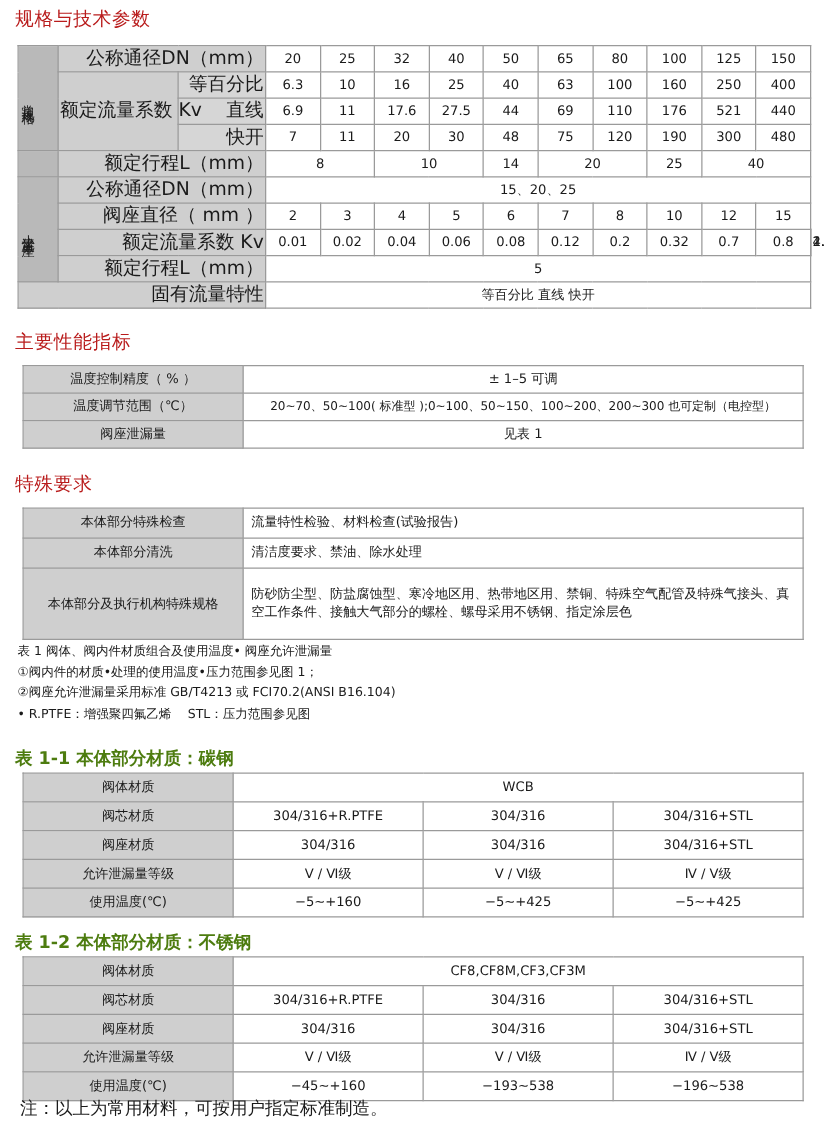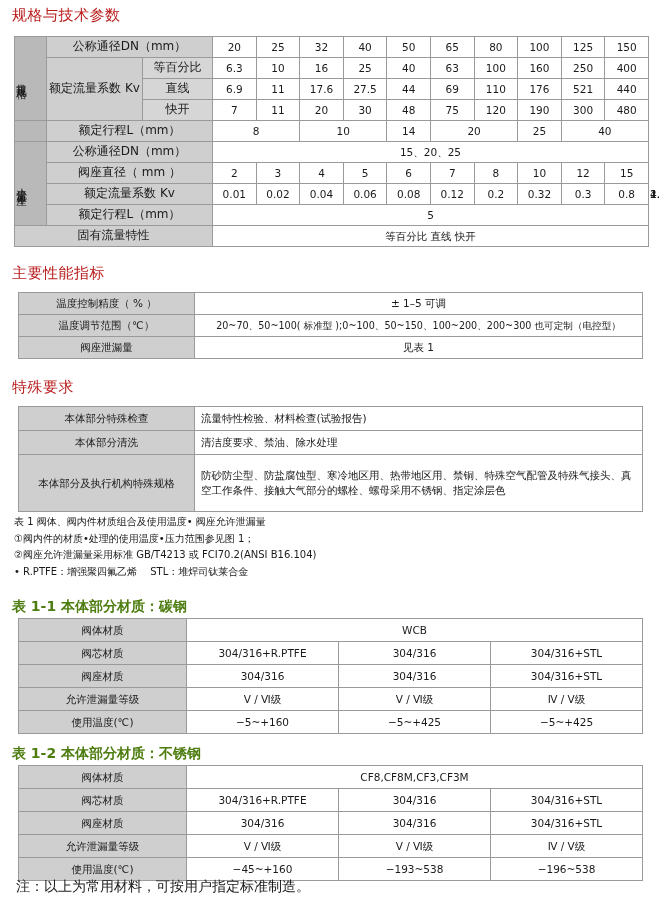--- a/index.html
+++ b/index.html
@@ -62,21 +62,21 @@
   }
   #spec-table td { height: 20px; }
   .vtext {
     writing-mode: vertical-rl;
     text-orientation: upright;
     letter-spacing: 2px;
     line-height: 1.05;
     font-size: 10.5px;
     padding: 2px 0;
   }
-  .lbl { font-size: 12px; }
+  .lbl { font-size: 15px; text-align: right; }
 
   
   #perf-table {
     position: absolute;
     top: 292px;
     left: 18px;
     width: 624px;
   }
   #perf-table td { height: 21px; font-size: 10.5px; }
   #perf-table td.val { text-align: center; }
@@ -245,21 +245,21 @@
       <tr>
         <td class="gmid lbl" colspan="2">额定流量系数 Kv</td>
         <td class="white" style="width:32.75px">0.01</td>
         <td class="white">0.02</td>
         <td class="white">0.04</td>
         <td class="white">0.06</td>
         <td class="white">0.08</td>
         <td class="white">0.12</td>
         <td class="white">0.2</td>
         <td class="white">0.32</td>
-        <td class="white">0.3</td>
+        <td class="white">0.7</td>
         <td class="white">0.8</td>
         <td class="white">1.8</td>
         <td class="white">2.8</td>
         <td class="white">4.4</td>
       </tr>
       <tr>
         <td class="gmid lbl" colspan="2">额定行程L（mm）</td>
         <td class="white" colspan="10">5</td>
       </tr>
       <tr>
@@ -312,21 +312,21 @@
         <td class="gmid" style="height:52px">本体部分及执行机构特殊规格</td>
         <td class="white valwrap" style="height:52px">防砂防尘型、防盐腐蚀型、寒冷地区用、热带地区用、禁铜、特殊空气配管及特殊气接头、真空工作条件、接触大气部分的螺栓、螺母采用不锈钢、指定涂层色</td>
       </tr>
     </tbody>
   </table>
 
   <div class="notes">
     <div>表 1 阀体、阀内件材质组合及使用温度• 阀座允许泄漏量</div>
     <div>①阀内件的材质•处理的使用温度•压力范围参见图 1；</div>
     <div>②阀座允许泄漏量采用标准 GB/T4213 或 FCI70.2(ANSI B16.104)</div>
-    <div>• R.PTFE：增强聚四氟乙烯　 STL：堆焊司钛莱合金</div>
+    <div>• R.PTFE：增强聚四氟乙烯　 STL：压力范围参见图</div>
   </div>
 
   <h2 class="mat-title" id="mat1-title">表 1-1 本体部分材质：碳钢</h2>
 
   <table class="mat-table" id="mat1-table">
     <colgroup>
         <col style="width:168px">
         <col style="width:152px">
         <col style="width:152px">
         <col style="width:152px">

